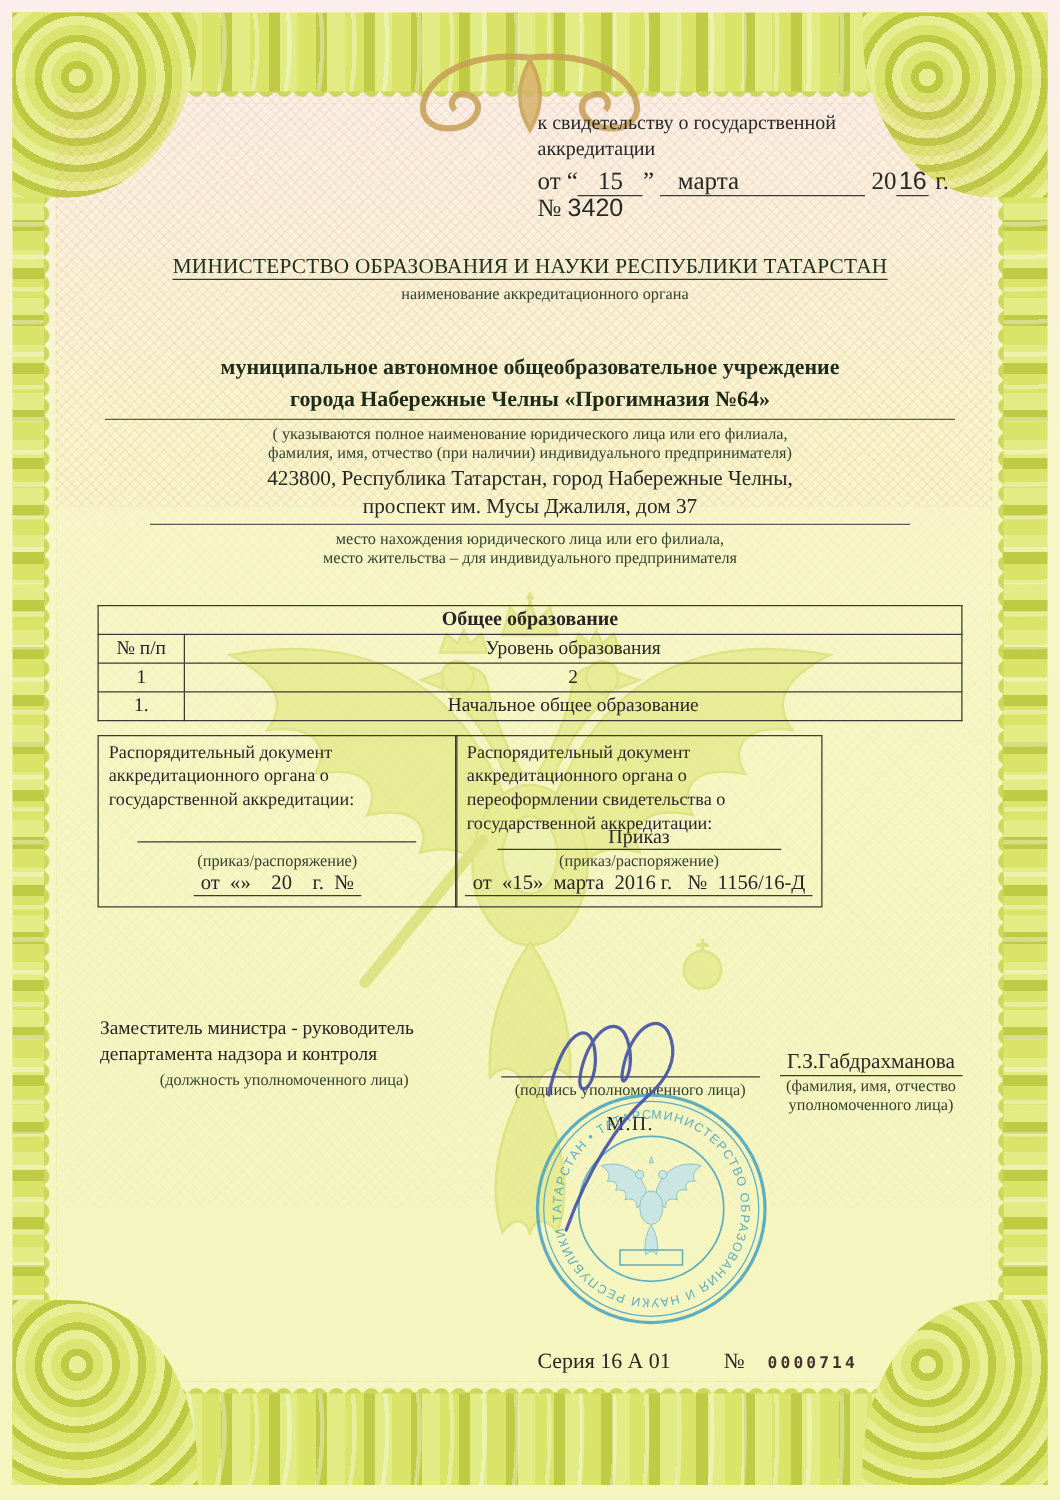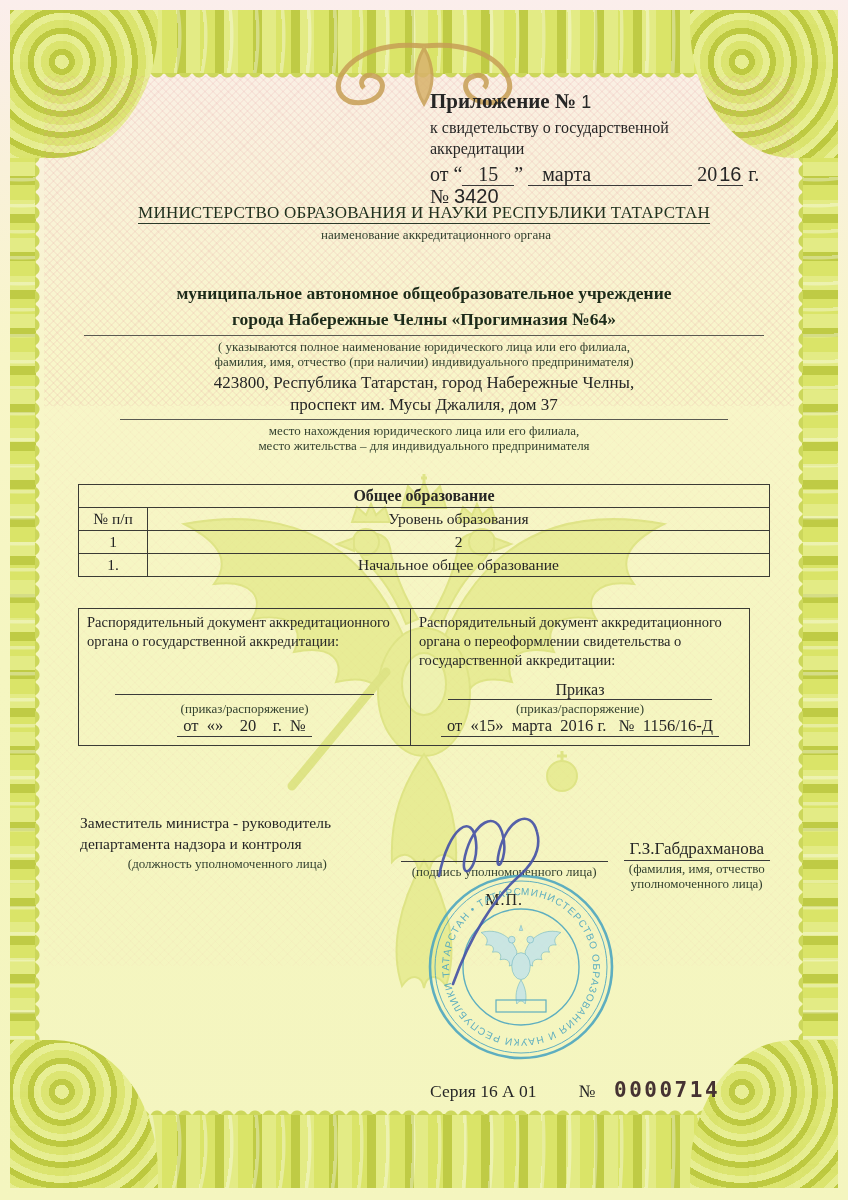--- a/index.html
+++ b/index.html
@@ -75,21 +75,21 @@
   .org .bold{font-weight:bold;font-size:17.5px;line-height:26px;color:#1d2b1a;}
   .rule{border:none;border-top:1.4px solid #5a5a52;margin:3px 0 3px 0;}
   .address{position:absolute;left:120px;right:120px;top:372px;text-align:center;}
   .address .addr{font-size:17px;line-height:22px;}
   
   .edu{position:absolute;left:78px;top:484px;width:692px;border-collapse:collapse;font-size:15.5px;}
   .edu td{border:1.2px solid #3b3b35;text-align:center;padding:1px 4px;height:20px;}
   .edu .t-title{font-weight:bold;font-size:16px;}
   .edu .c1{width:60px;}
   
-  .orders{position:absolute;left:78px;top:608px;width:672px;display:flex;}
+  .orders{position:absolute;left:78px;top:588px;width:580px;display:flex;}
   .obox{border:1.2px solid #3b3b35;box-sizing:border-box;position:relative;height:138px;font-size:14.5px;line-height:19px;}
   .obox.left{width:343px;margin-right:-1.2px;}
   .obox.right{width:350px;}
   .obox .title{padding:4px 8px 0 8px;}
   .obox .midline{position:absolute;left:0;right:0;top:72px;text-align:center;}
   .obox .linespan{display:inline-block;border-bottom:1.2px solid #3a3a3a;width:78%;font-size:16px;line-height:18px;}
   .obox .caption{margin-top:1px;}
   .obox .details{position:absolute;left:0;right:0;bottom:8px;text-align:center;font-size:16.5px;}
   .obox .details .ud{display:inline-block;border-bottom:1.2px solid #3a3a3a;padding:0 6px 1px 6px;white-space:pre;}
   
@@ -101,21 +101,21 @@
   .s-mid{width:212px;margin-left:26px;position:relative;}
   .s-mid .sigline{margin-top:49px;border-bottom:1px solid #3a3a3a;}
   .s-mid .caption{text-align:center;margin-top:2px;}
   .s-mid .mp{text-align:center;margin-top:12px;font-size:16px;letter-spacing:1px;}
   .s-right{flex:1;margin-left:16px;text-align:center;}
   .s-right .name{display:inline-block;margin-top:27px;font-size:17px;border-bottom:1px solid #3a3a3a;padding:0 6px 1px 6px;}
   .signature-svg{position:absolute;left:8px;top:-14px;z-index:3;}
   .stamp{position:absolute;left:426px;top:872px;z-index:2;opacity:.88;}
   
   .serial{position:absolute;left:430px;top:1078px;width:360px;font-size:17.5px;white-space:nowrap;}
-  .serial .num{font-family:"DejaVu Sans Mono", monospace;font-weight:bold;letter-spacing:2.5px;color:#453232;margin-left:14px;font-size:21px;}
+  .serial .num{font-family:"DejaVu Sans Mono", monospace;font-weight:bold;letter-spacing:2.5px;color:#453232;margin-left:14px;font-size:13px;}
   .serial .numlabel{margin-left:38px;}
 </style>
 </head>
 <body>
 
 <div class="sheet">
 
   <div class="band b-top"></div>
   <div class="band b-bottom"></div>
   <div class="band b-left"></div>
@@ -159,21 +159,20 @@
       <path d="M246,252 L152,366" stroke-width="9" stroke-linecap="round" fill="none"></path>
       <circle cx="422" cy="356" r="15"></circle>
       <path d="M422,341 v-10 M417,336 h10" stroke-width="3" fill="none"></path>
 
       <path d="M284,334 C262,366 250,398 252,442 C263,430 274,434 278,448 C281,458 287,458 290,448 C294,434 305,430 316,442 C318,398 306,366 284,334 Z"></path>
       <path d="M284,440 C258,486 250,530 262,566 C272,552 282,556 284,568 C286,556 296,552 306,566 C318,530 310,486 284,440 Z"></path>
     </g>
   </svg>
 
   <div class="appendix">
-    <div class="a-title"><span>Приложение №</span> <span class="fill">1</span></div>
     <div>к свидетельству о государственной</div>
     <div>аккредитации</div>
     <div class="dateline">
       <span>от “</span><span class="ul ul-day">15</span><span>”</span>
       <span class="ul ul-month">марта</span>
       <span>20</span><span class="ul ul-year fill">16</span>
       <span>г. №</span>
       <span class="fill">3420</span>
     </div>
   </div>

